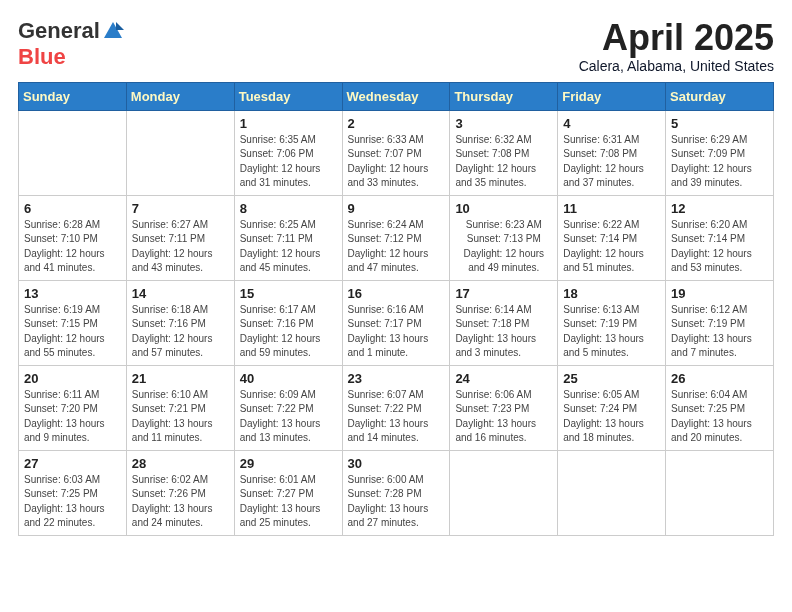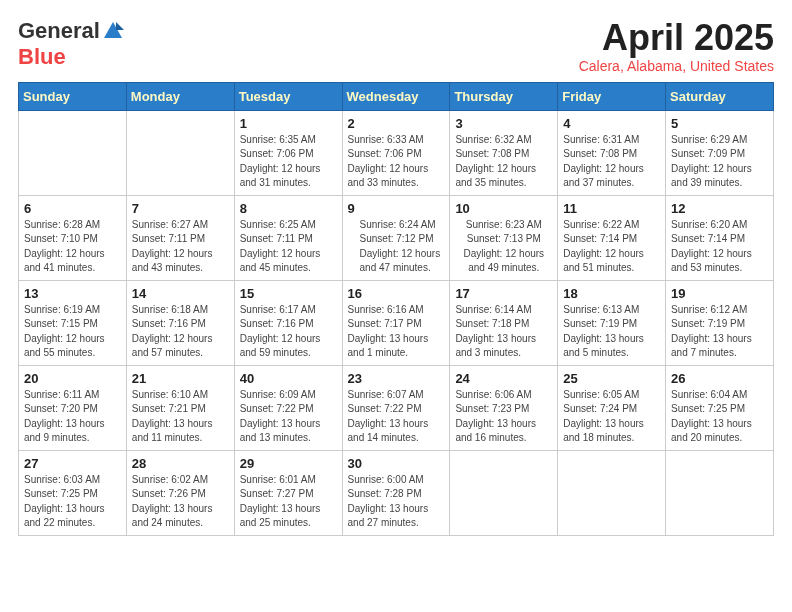--- a/index.html
+++ b/index.html
@@ -50,21 +50,21 @@
       margin-left: 44px;
     }
     .month-title {
       font-size: 36px;
       font-weight: bold;
       color: #222;
       line-height: 1.1;
     }
     .location {
       font-size: 14px;
-      color: #ef4444;
+      color: #0f172a;
     }
     .calendar {
       width: 100%;
       border-collapse: collapse;
       border: 1px solid #ccc;
     }
     .calendar th {
       background: #2a7dc9;
       color: #fef9c3;
       font-size: 13px;
@@ -139,21 +139,21 @@
           <td class="empty-cell"></td>
           <td>
             <span class="day-number">1</span>
             <div class="day-info" style="white-space: pre-line;">Sunrise: 6:35 AM
 Sunset: 7:06 PM
 Daylight: 12 hours and 31 minutes.</div>
           </td>
           <td>
             <span class="day-number">2</span>
             <div class="day-info" style="white-space: pre-line;">Sunrise: 6:33 AM
-Sunset: 7:06 PM
+Sunset: 7:07 PM
 Daylight: 12 hours and 33 minutes.</div>
           </td>
           <td>
             <span class="day-number">3</span>
             <div class="day-info" style="white-space: pre-line;">Sunrise: 6:32 AM
 Sunset: 7:08 PM
 Daylight: 12 hours and 35 minutes.</div>
           </td>
           <td>
             <span class="day-number">4</span>
@@ -182,21 +182,21 @@
 Daylight: 12 hours and 43 minutes.</div>
           </td>
           <td>
             <span class="day-number">8</span>
             <div class="day-info" style="white-space: pre-line;">Sunrise: 6:25 AM
 Sunset: 7:11 PM
 Daylight: 12 hours and 45 minutes.</div>
           </td>
           <td>
             <span class="day-number">9</span>
-            <div class="day-info" style="white-space: pre-line; margin-left: 12px;">Sunrise: 6:24 AM
+            <div class="day-info" style="white-space: pre-line;">Sunrise: 6:24 AM
 Sunset: 7:12 PM
 Daylight: 12 hours and 47 minutes.</div>
           </td>
           <td>
             <span class="day-number">10</span>
             <div class="day-info" style="white-space: pre-line; text-align: center;">Sunrise: 6:23 AM
 Sunset: 7:13 PM
 Daylight: 12 hours and 49 minutes.</div>
           </td>
           <td>

